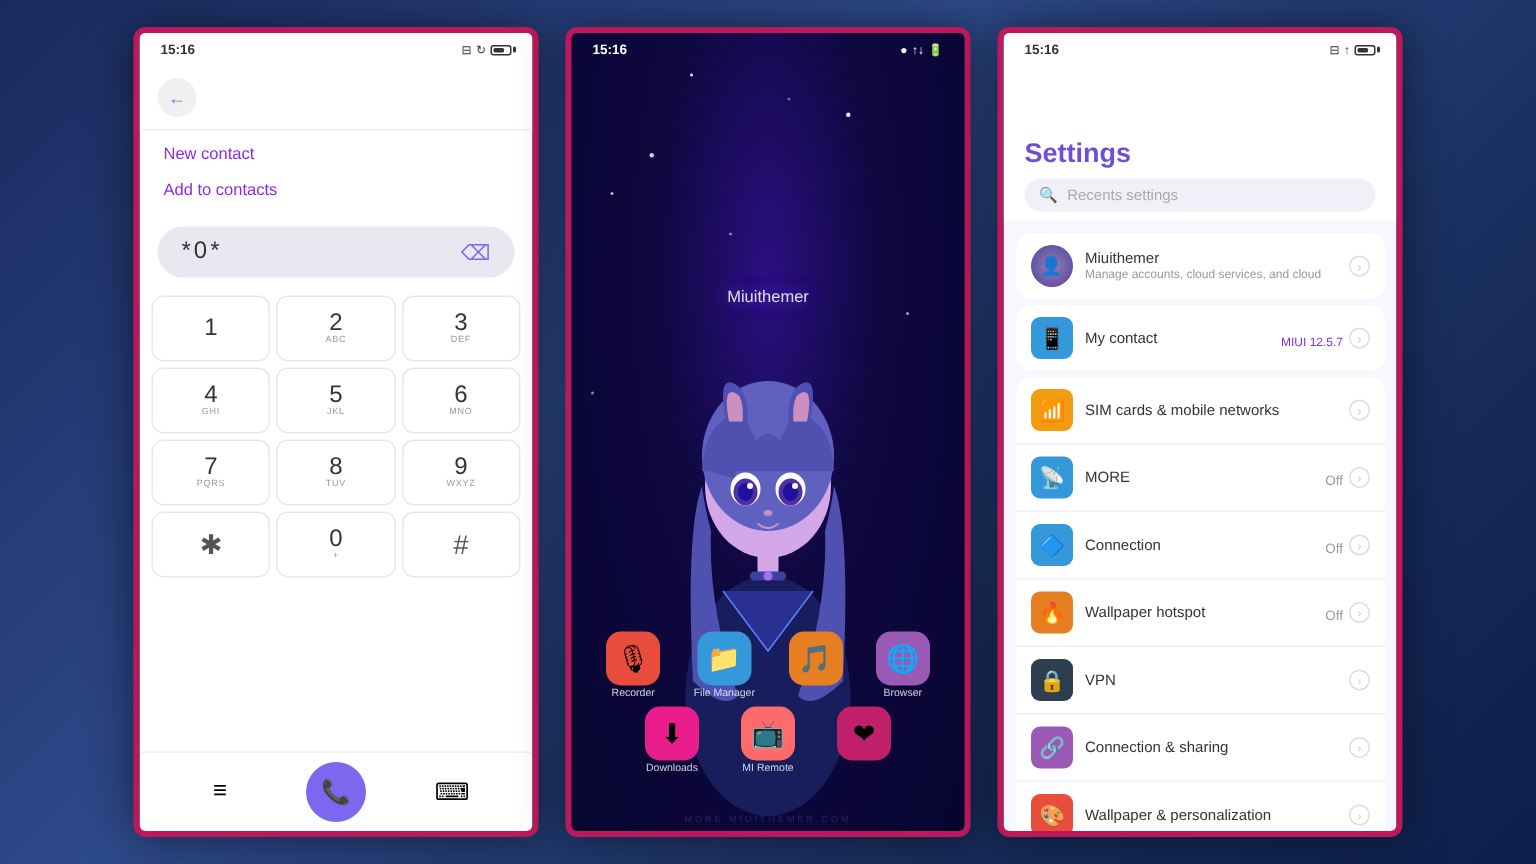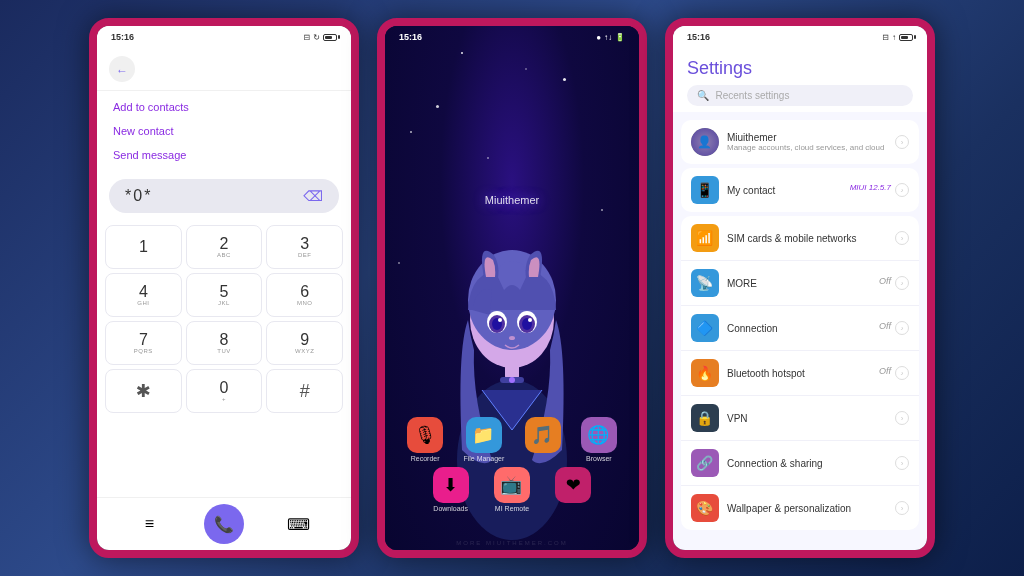--- a/index.html
+++ b/index.html
@@ -13,22 +13,22 @@
       gap: 18px;
       font-family: 'Arial', sans-serif;
       overflow: hidden;
     }
 
     
     .phone {
       width: 270px;
       height: 540px;
       background: #1a1a2e;
-      border-radius: 20px;
-      border: 8px solid #be185d;
+      border-radius: 8px;
+      border: 4px solid #be185d;
       box-shadow: 0 0 30px rgba(0,0,0,0.5), inset 0 0 10px rgba(255,255,255,0.05);
       overflow: hidden;
       position: relative;
       display: flex;
       flex-direction: column;
     }
 
     .phone-screen {
       flex: 1;
       display: flex;
@@ -230,23 +230,24 @@
       background: #f7f7ff;
     }
 
     .settings-header {
       padding: 10px 14px 6px;
       background: white;
     }
 
     .settings-title {
       font-size: 18px;
-      font-weight: normal;
+      font-weight: bold;
       color: #6a4fdb;
       margin-bottom: 6px;
+      margin-top: 38px;
     }
 
     .settings-search {
       display: flex;
       align-items: center;
       background: #f0f0f8;
       border-radius: 16px;
       padding: 5px 10px;
       gap: 6px;
     }
@@ -300,23 +301,22 @@
       font-weight: 500;
     }
 
     .settings-item-sub {
       font-size: 8px;
       color: #999;
     }
 
     .settings-item-right {
       display: flex;
-      align-items: flex-start;
+      align-items: flex-end;
       gap: 4px;
-      font-style: italic;
     }
 
     .settings-value {
       font-size: 9px;
       color: #999;
     }
 
     .chevron {
       font-size: 8px;
       color: #ccc;
@@ -369,23 +369,22 @@
     </div>
 
     <div class="dialer-header">
       <div class="back-btn">
         <span>←</span>
       </div>
       <div style="width:26px"></div>
     </div>
 
     <div class="dialer-options">
+      <div class="dialer-option">New contact</div>
       <div class="dialer-option">Add to contacts</div>
-      <div class="dialer-option">New contact</div>
-      <div class="dialer-option">Send message</div>
     </div>
 
     <div class="dialer-input-area">
       <div class="dialer-input-text">*0*</div>
       <div class="backspace-btn">⌫</div>
     </div>
 
     <div class="keypad">
 
       <div class="key">
@@ -632,21 +631,21 @@
           </div>
           <div class="settings-item-right">
             <span class="settings-value">Off</span>
             <div class="chevron">›</div>
           </div>
         </div>
 
         <div class="settings-item">
           <div class="settings-icon" style="background:#e67e22;">🔥</div>
           <div class="settings-text">
-            <div class="settings-item-title">Bluetooth hotspot</div>
+            <div class="settings-item-title">Wallpaper hotspot</div>
           </div>
           <div class="settings-item-right">
             <span class="settings-value">Off</span>
             <div class="chevron">›</div>
           </div>
         </div>
 
         <div class="settings-item">
           <div class="settings-icon" style="background:#2c3e50;">🔒</div>
           <div class="settings-text">

